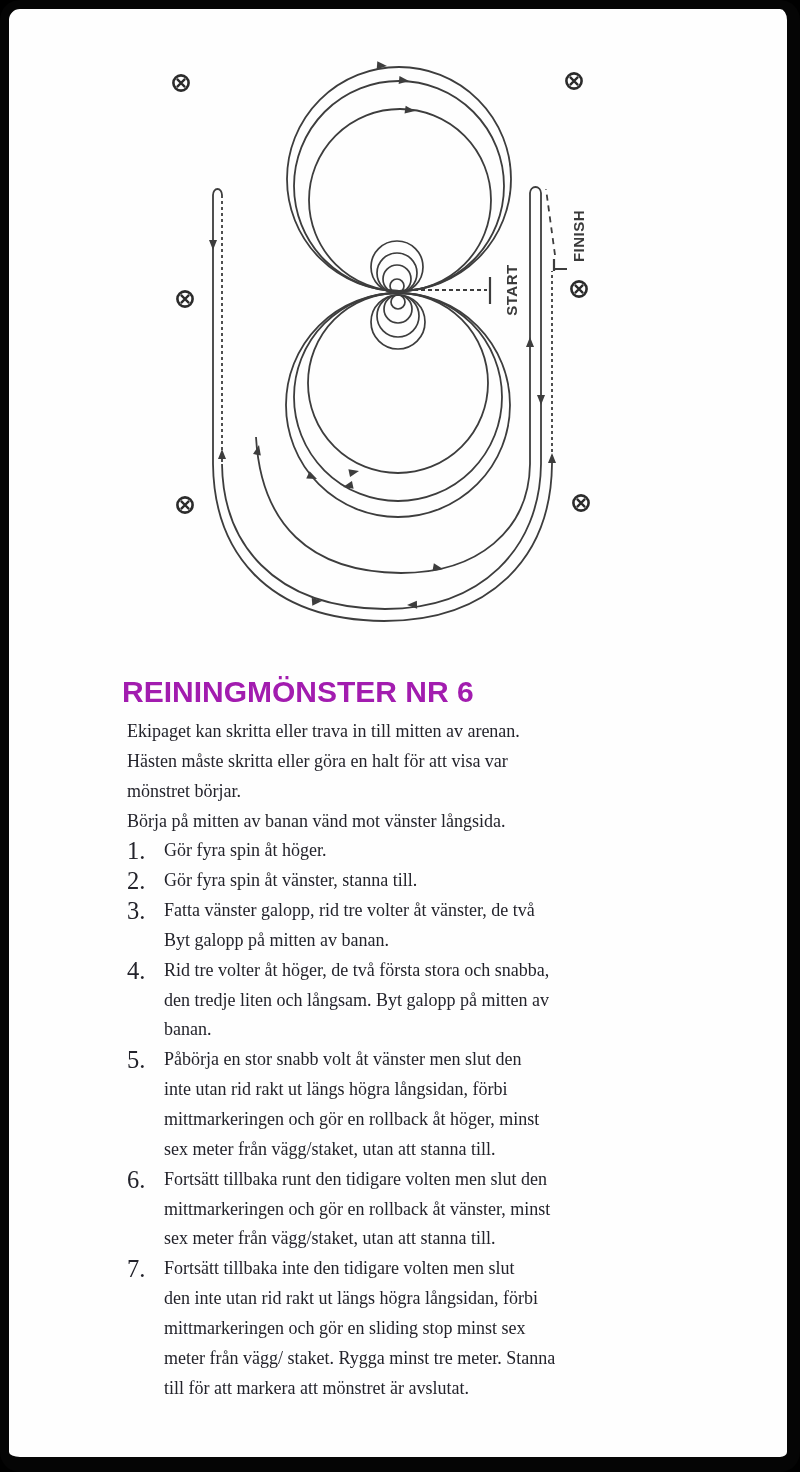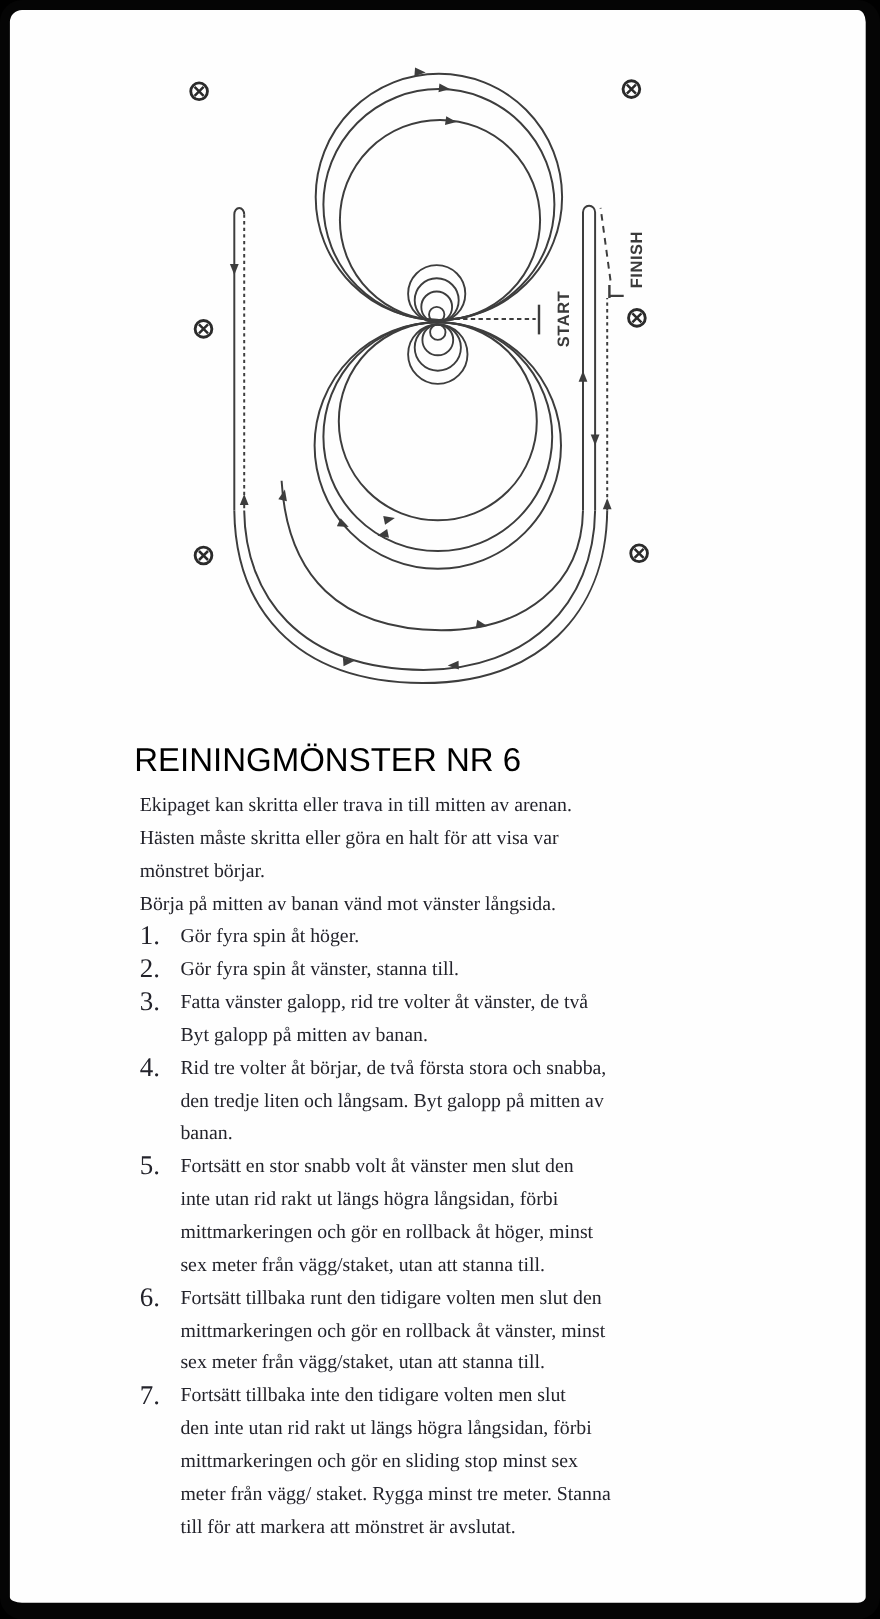--- a/index.html
+++ b/index.html
@@ -2,22 +2,22 @@
 <html><head>
 <meta charset="utf-8">
 <style>
   html,body{margin:0;padding:0;background:#000;}
   .canvas{position:relative;width:800px;height:1472px;background:#000;font-family:"Liberation Serif",serif;overflow:hidden;}
   .page{position:absolute;left:0;top:0;width:800px;height:1472px;box-sizing:border-box;
         background:#fefefe;border:9px solid #050505;border-right-width:13px;border-bottom-width:15px;
         border-radius:20px;}
   .diagram-wrap{position:absolute;left:0;top:10px;width:780px;height:655px;}
   .textblock{position:absolute;left:118px;top:666px;width:640px;color:#23232b;}
-  .doc-title{font-family:"Liberation Sans",sans-serif;font-weight:normal;font-size:30px;
-             color:#000000;margin:0 0 8px -5px;letter-spacing:0px;white-space:nowrap;}
+  .doc-title{font-family:"Liberation Sans",sans-serif;font-weight:bold;font-size:30px;
+             color:#a21caf;margin:0 0 8px -5px;letter-spacing:0px;white-space:nowrap;}
   .line{white-space:nowrap;font-size:18px;line-height:29.85px;}
   .item{position:relative;padding-left:37px;}
   .item .num{position:absolute;left:0;top:0;font-size:24.5px;line-height:29.85px;}
   svg text{font-family:"Liberation Sans",sans-serif;font-weight:bold;fill:#3a3a3a;}
 </style>
 </head>
 <body>
 
 <div class="canvas">
   <div class="page">
@@ -143,27 +143,27 @@
             <span class="num">2.</span>
             <div class="line">Gör fyra spin åt vänster, stanna till.</div>
           </div>
           <div class="item">
             <span class="num">3.</span>
             <div class="line">Fatta vänster galopp, rid tre volter åt vänster, de två</div>
             <div class="line">Byt galopp på mitten av banan.</div>
           </div>
           <div class="item">
             <span class="num">4.</span>
-            <div class="line">Rid tre volter åt börjar, de två första stora och snabba,</div>
+            <div class="line">Rid tre volter åt höger, de två första stora och snabba,</div>
             <div class="line">den tredje liten och långsam. Byt galopp på mitten av</div>
             <div class="line">banan.</div>
           </div>
           <div class="item">
             <span class="num">5.</span>
-            <div class="line">Fortsätt en stor snabb volt åt vänster men slut den</div>
+            <div class="line">Påbörja en stor snabb volt åt vänster men slut den</div>
             <div class="line">inte utan rid rakt ut längs högra långsidan, förbi</div>
             <div class="line">mittmarkeringen och gör en rollback åt höger, minst</div>
             <div class="line">sex meter från vägg/staket, utan att stanna till.</div>
           </div>
           <div class="item">
             <span class="num">6.</span>
             <div class="line">Fortsätt tillbaka runt den tidigare volten men slut den</div>
             <div class="line">mittmarkeringen och gör en rollback åt vänster, minst</div>
             <div class="line">sex meter från vägg/staket, utan att stanna till.</div>
           </div>

